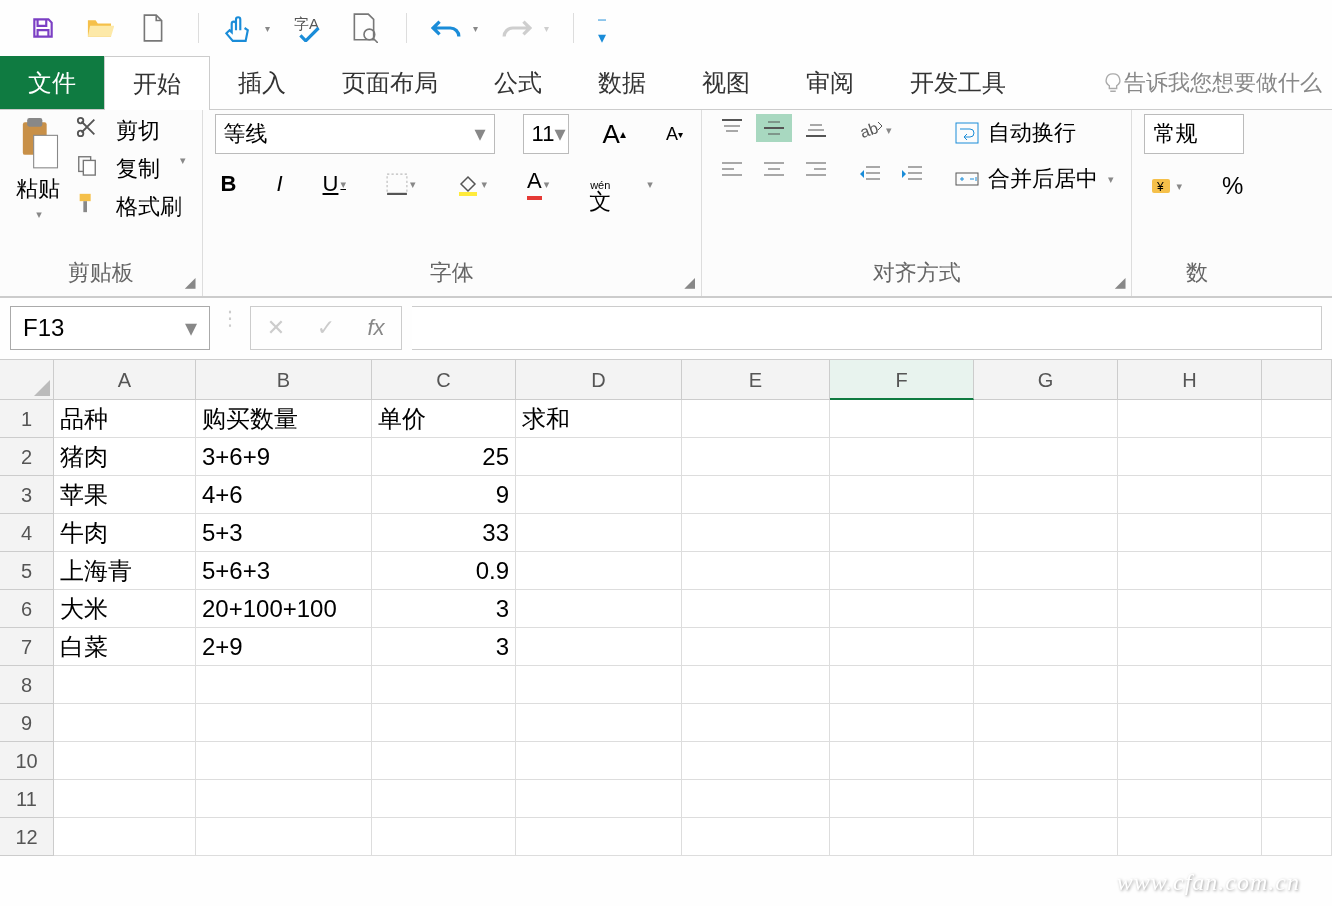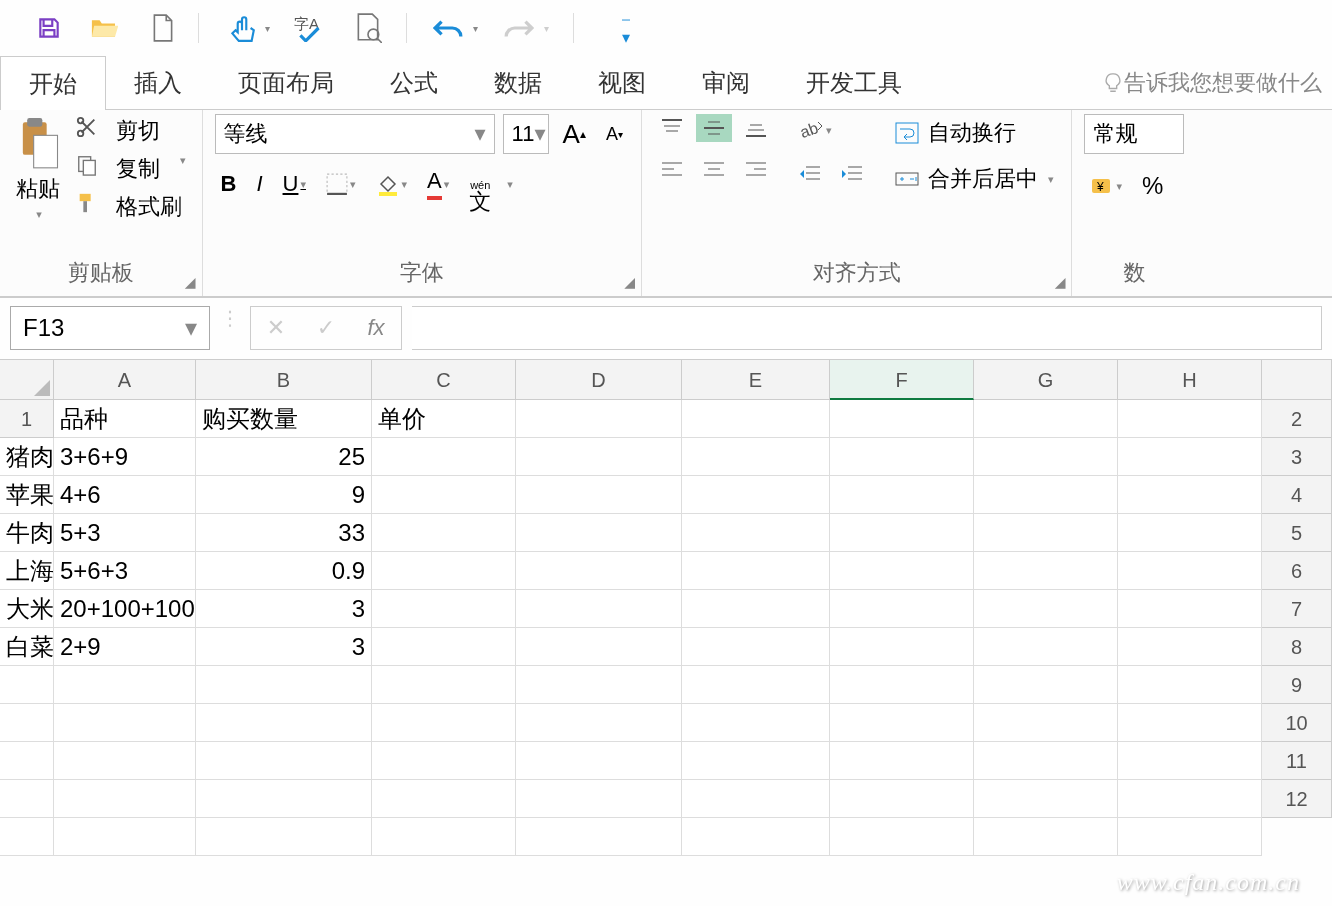--- a/index.html
+++ b/index.html
@@ -1,20 +1,20 @@
 <!DOCTYPE html>
 <html><head>
 <meta charset="utf-8">
 <style>
 * { box-sizing: border-box; margin: 0; padding: 0; font-family: "Microsoft YaHei", sans-serif; }
 body { background: #fefefe; width: 1332px; height: 906px; overflow: hidden; }
 
 
 .qat { height: 56px; background: #fefefe; display: flex; align-items: center; padding: 0 30px; gap: 24px; }
-.qat-item { width: 32px; height: 32px; display: flex; align-items: center; justify-content: flex-end; cursor: pointer; }
+.qat-item { width: 32px; height: 32px; display: flex; align-items: center; justify-content: flex-start; cursor: pointer; }
 .qat-sep { width: 1px; height: 30px; background: #ddd; }
 .qat-dropdown { font-size: 10px; color: #888; margin-left: -14px; }
 
 
 .ribbon-tabs { height: 54px; display: flex; align-items: stretch; border-bottom: 1px solid #ccc; }
 .ribbon-tab { padding: 0 28px; display: flex; align-items: center; font-size: 24px; cursor: pointer; color: #333; }
 .ribbon-tab.file { background: #0f7b41; color: #fff; }
 .ribbon-tab.active { background: #fff; border: 1px solid #ccc; border-bottom: none; margin-bottom: -1px; }
 .ribbon-hint { display: flex; align-items: center; margin-left: auto; padding-right: 10px; color: #888; font-size: 22px; }
 
@@ -28,21 +28,21 @@
 .big-btn { display: flex; flex-direction: column; align-items: center; gap: 4px; padding: 4px; cursor: pointer; }
 .big-btn-label { font-size: 22px; }
 .small-btn-col { display: flex; flex-direction: column; gap: 4px; }
 .small-btn { display: flex; align-items: flex-start; gap: 18px; padding: 2px 4px; font-size: 22px; cursor: pointer; white-space: nowrap; }
 .drop-caret { font-size: 11px; color: #888; margin-left: 2px; }
 
 .font-box { border: 1px solid #bbb; height: 40px; display: flex; align-items: center; padding: 0 8px; font-size: 22px; background: #fff; }
 .font-name { width: 280px; }
 .font-size { width: 46px; }
 
-.icon-row { display: flex; align-items: center; gap: 8px; height: 40px; }
+.icon-row { display: flex; align-items: center; gap: 28px; height: 40px; }
 .icon-btn { padding: 4px 6px; cursor: pointer; display: flex; align-items: center; font-size: 22px; }
 .icon-btn.active { background: #a8d8c0; }
 
 .align-row { display: flex; gap: 6px; }
 
 .wide-btn { display: flex; align-items: center; gap: 8px; padding: 4px 6px; font-size: 22px; cursor: pointer; white-space: nowrap; }
 
 .format-box { border: 1px solid #bbb; height: 40px; width: 100px; display: flex; align-items: center; padding: 0 8px; font-size: 22px; background: #fff; }
 
 
@@ -117,20 +117,21 @@
     <svg width="30" height="22" viewBox="0 0 28 20">
         <path fill="none" stroke="#888" stroke-width="3" d="M20 4l6 6-6 6 M26 10H10a8 8 0 00-8 8"></path>
       </svg>
   </div>
   <span class="qat-dropdown" style="opacity:0.4">▾</span>
   <div class="qat-sep"></div>
   <div class="qat-item" style="color:#1a8cd8;font-size:16px;">⎯<br>▾</div>
 </div>
 
 <div class="ribbon-tabs">
+  <div class="ribbon-tab file">文件</div>
   <div class="ribbon-tab active">开始</div>
   <div class="ribbon-tab">插入</div>
   <div class="ribbon-tab">页面布局</div>
   <div class="ribbon-tab">公式</div>
   <div class="ribbon-tab">数据</div>
   <div class="ribbon-tab">视图</div>
   <div class="ribbon-tab">审阅</div>
   <div class="ribbon-tab">开发工具</div>
   <div class="ribbon-hint">
     <svg width="22" height="22" viewBox="0 0 24 24">
@@ -371,20 +372,21 @@
     <div class="col-hdr">D</div>
     <div class="col-hdr">E</div>
     <div class="col-hdr sel">F</div>
     <div class="col-hdr">G</div>
     <div class="col-hdr">H</div>
     <div class="col-hdr"></div>
     <div class="row-hdr">1</div>
     <div class="cell">品种</div>
     <div class="cell">购买数量</div>
     <div class="cell">单价</div>
+    <div class="cell">求和</div>
     <div class="cell"></div>
     <div class="cell"></div>
     <div class="cell"></div>
     <div class="cell"></div>
     <div class="cell"></div>
     <div class="row-hdr">2</div>
     <div class="cell">猪肉</div>
     <div class="cell">3+6+9</div>
     <div class="cell right">25</div>
     <div class="cell"></div>

